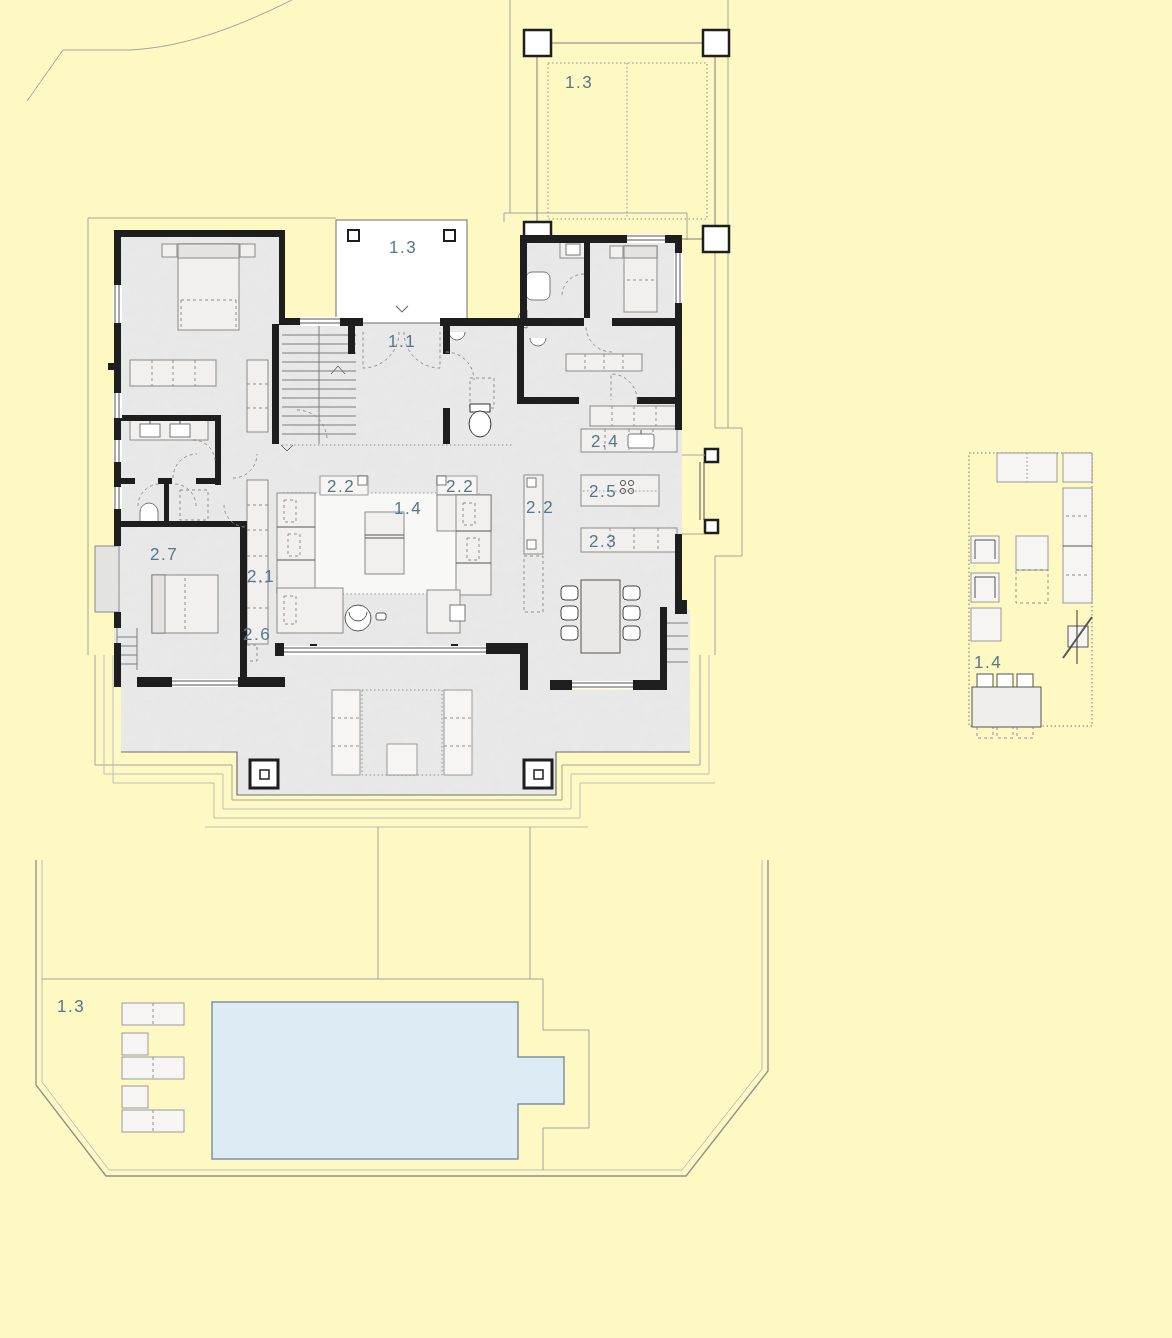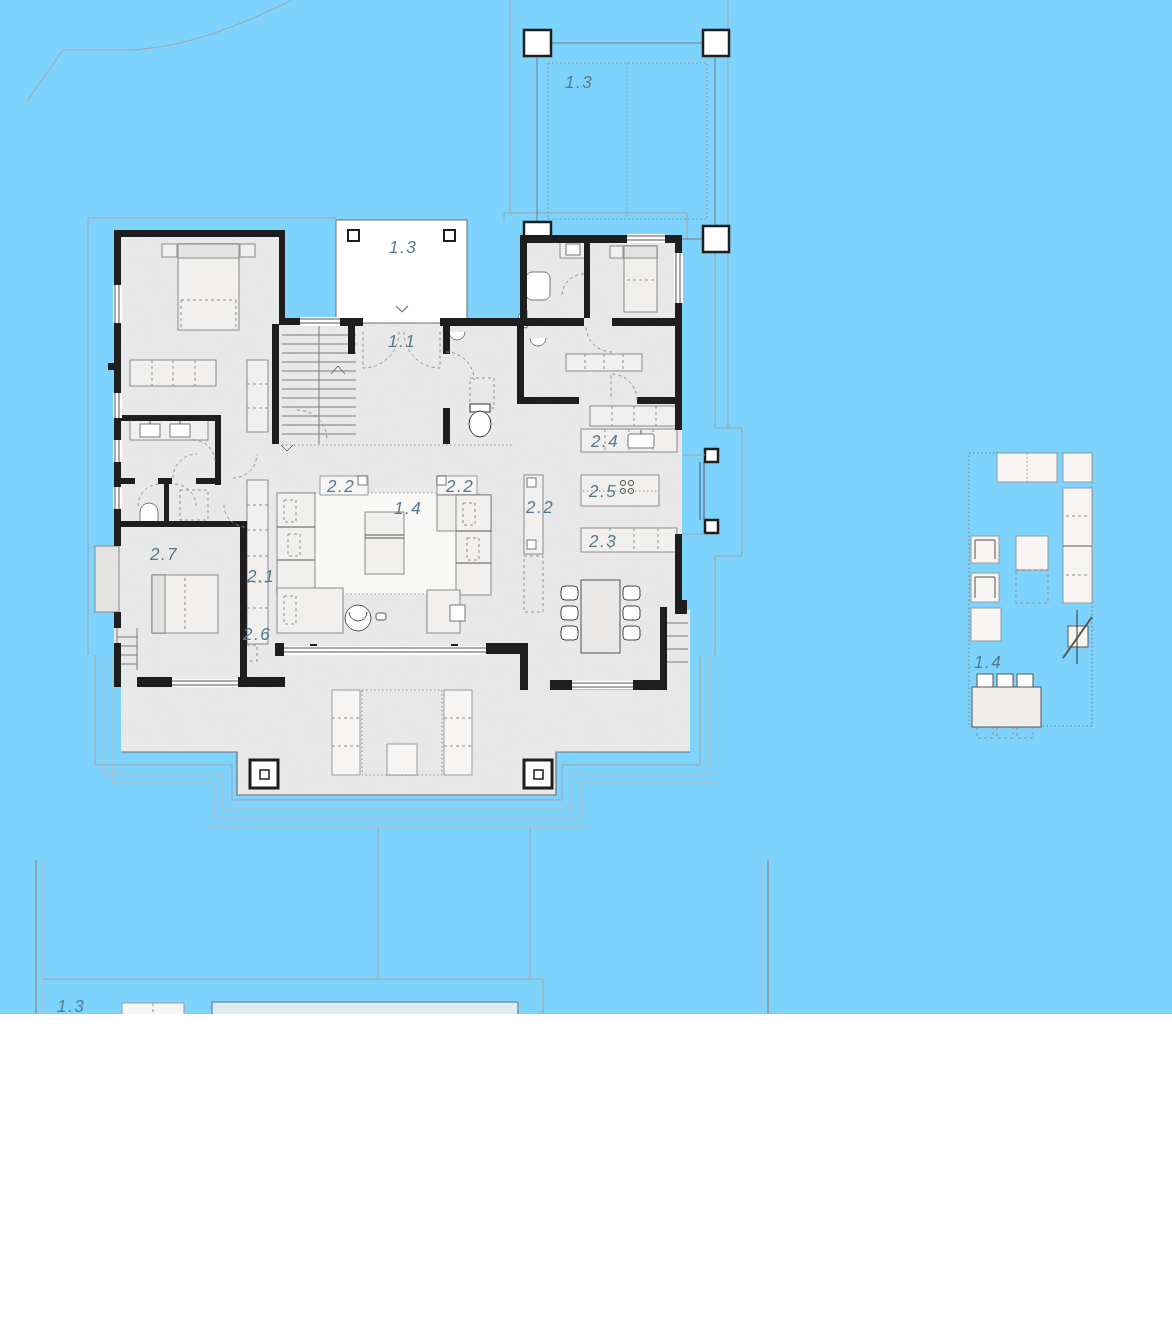--- a/index.html
+++ b/index.html
@@ -1,17 +1,17 @@
 <!DOCTYPE html>
 <html><head>
 <meta charset="utf-8">
 <style>
   html,body{margin:0;padding:0;background:#ffffff;}
-  .canvas{position:relative;width:1172px;height:1014px;background:#7dd3fc;overflow:hidden;
-          font-family:"Liberation Sans", sans-serif;font-style:italic;}
+  .canvas{position:relative;width:1172px;height:1338px;background:#fef9c3;overflow:hidden;
+          font-family:"Liberation Sans", sans-serif;}
   svg{display:block}
   .lbl{fill:#54788c;font-size:17px;letter-spacing:1.5px;font-family:"Liberation Sans",sans-serif;}
   .wall{fill:#1e1e1e;stroke:none}
   .furn{fill:#f1f0ee;stroke:#8a8a8a;stroke-width:1}
   .furnlight{fill:#f6f5f3;stroke:#9a9a9a;stroke-width:1}
   .thin{stroke:#a3a3a3;stroke-width:1;fill:none}
   .thin2{stroke:#bdbdbd;stroke-width:1;fill:none}
   .slab{stroke:#6f6f6f;stroke-width:1.2;fill:none}
   .door{stroke:#8f8f8f;stroke-width:1;fill:none;stroke-dasharray:3 3}
   .dash{stroke:#8f8f8f;stroke-width:1;fill:none;stroke-dasharray:3 3}

